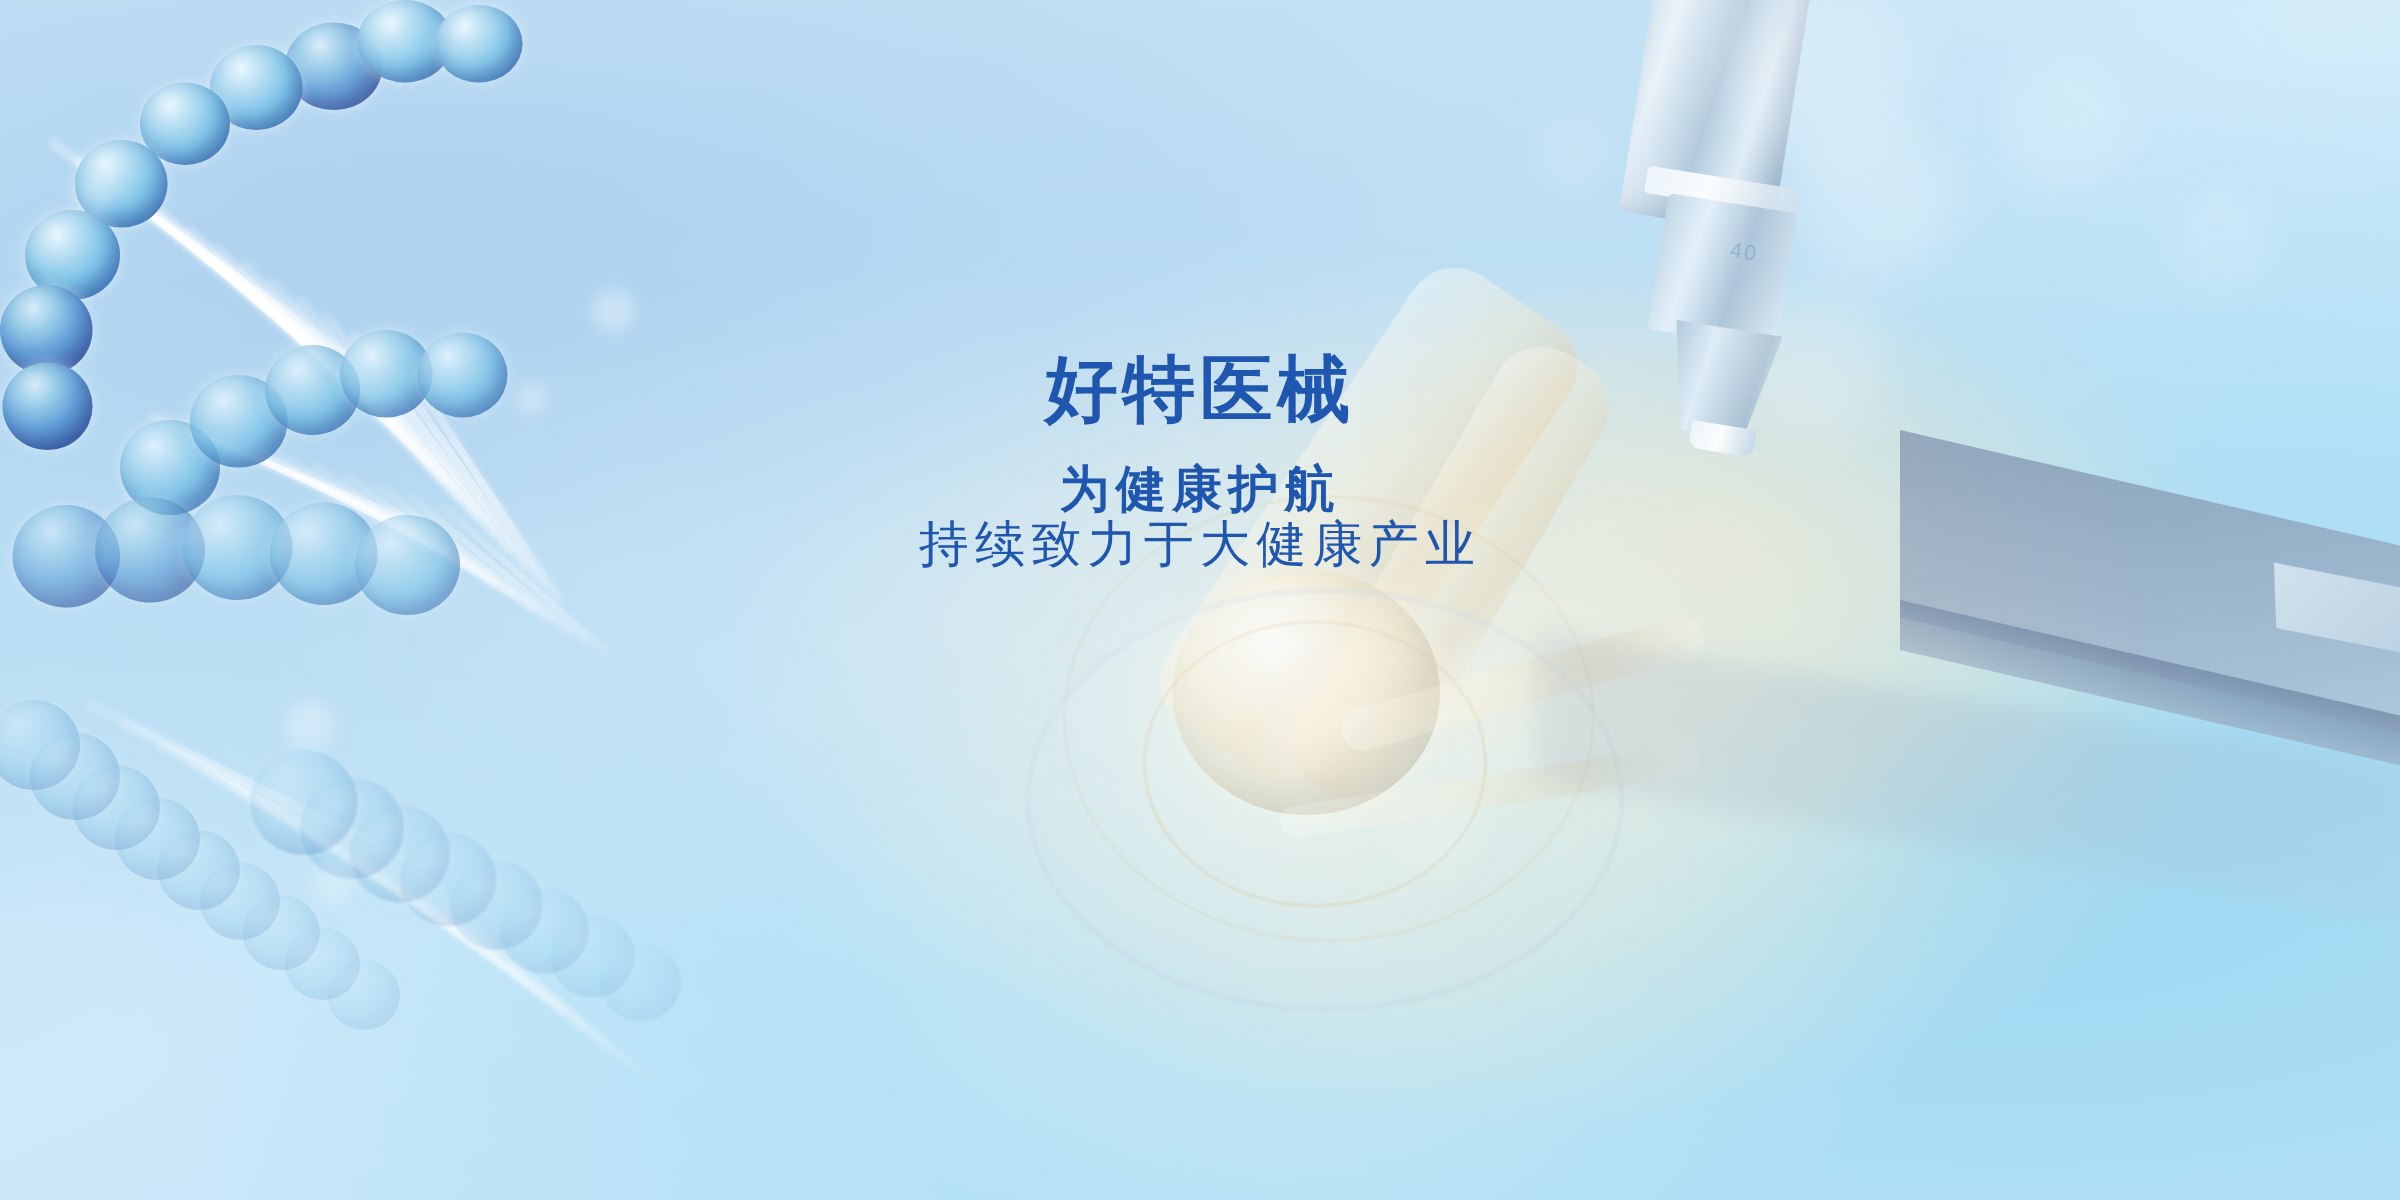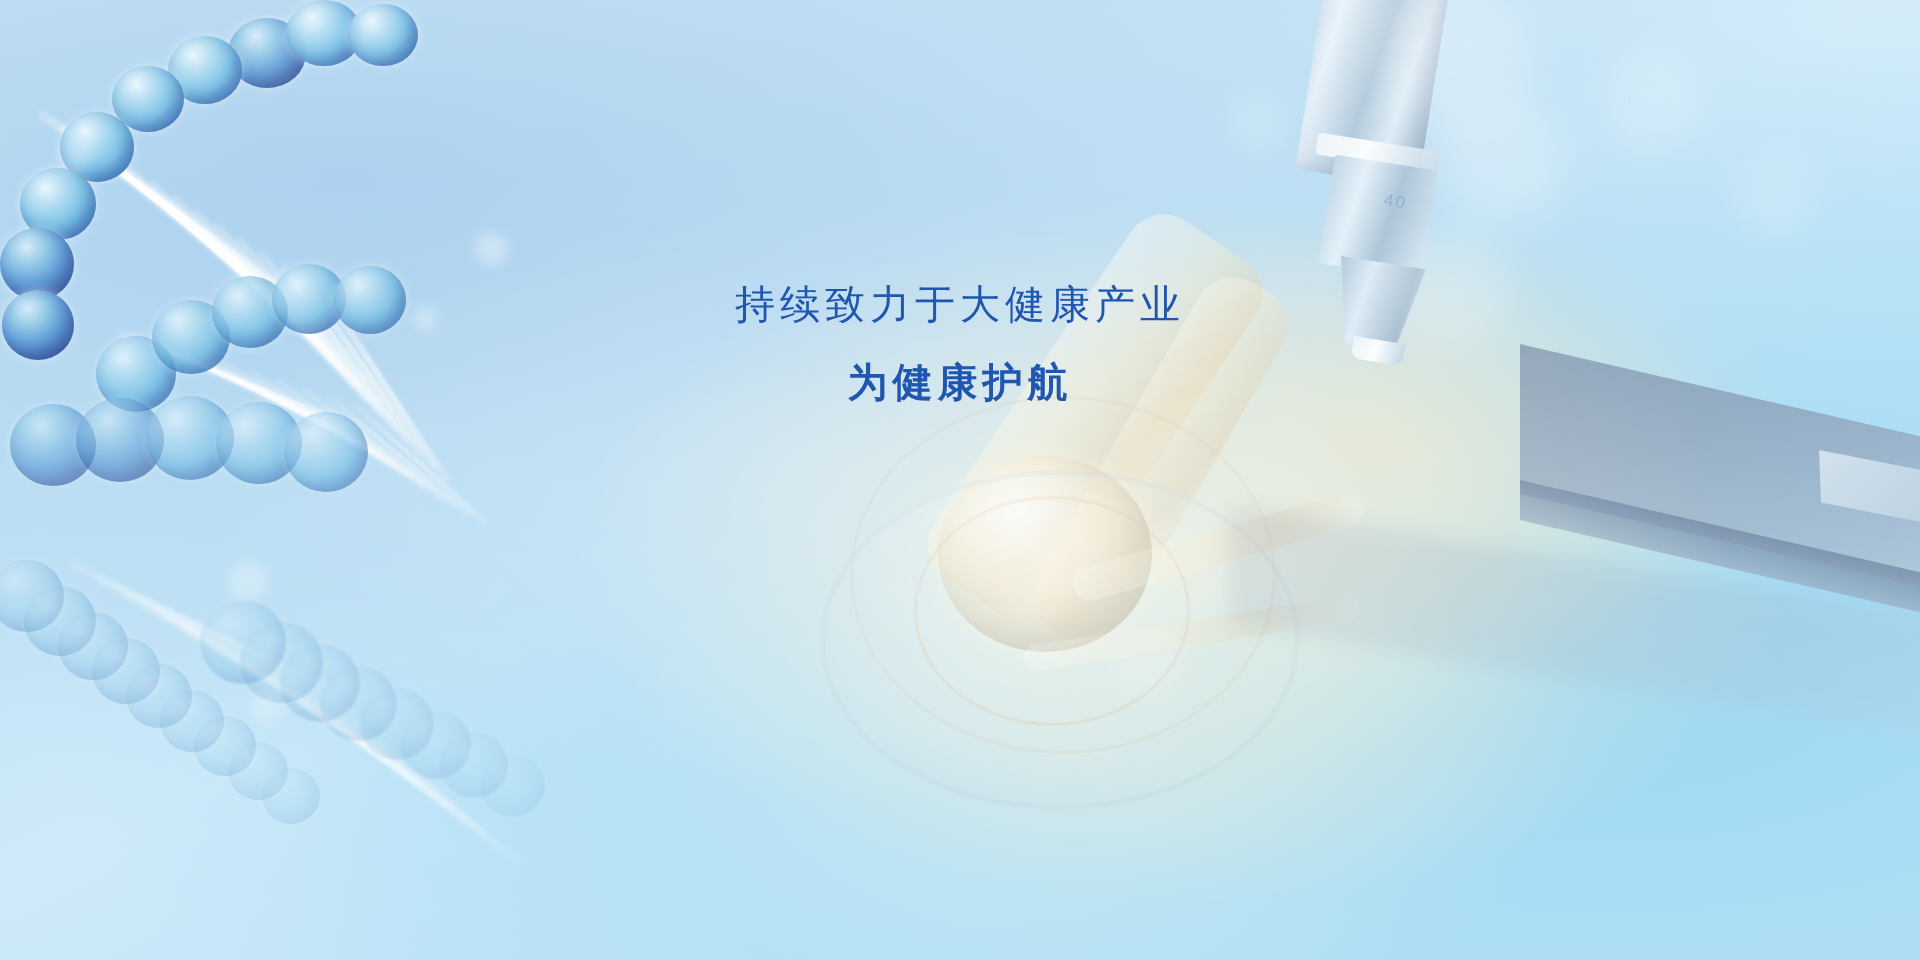--- a/index.html
+++ b/index.html
@@ -277,17 +277,18 @@
       <div class="bokeh" style="left: 228px; top: 560px; width: 40px; height: 40px; opacity: 0.55; filter: blur(6px);"></div>
       <div class="bokeh" style="left: 250px; top: 690px; width: 34px; height: 34px; opacity: 0.48; filter: blur(6px);"></div>
       <div class="bokeh" style="left: 60px; top: 142px; width: 30px; height: 30px; opacity: 0.45; filter: blur(6px);"></div>
       <div class="bokeh" style="left: 1226px; top: 90px; width: 62px; height: 62px; opacity: 0.22; filter: blur(8.85714px);"></div>
       <div class="bokeh" style="left: 1114px; top: 630px; width: 70px; height: 70px; opacity: 0.2; filter: blur(10px);"></div>
     </div>
 
   <div class="bg-haze"></div>
 
   <div id="textblock">
+    <h1 id="title">好特医械</h1>
+    <p id="tagline">为健康护航</p>
     <p id="subtitle">持续致力于大健康产业</p>
-    <p id="tagline">为健康护航</p>
   </div>
 
 </div>
 
 </body></html>

